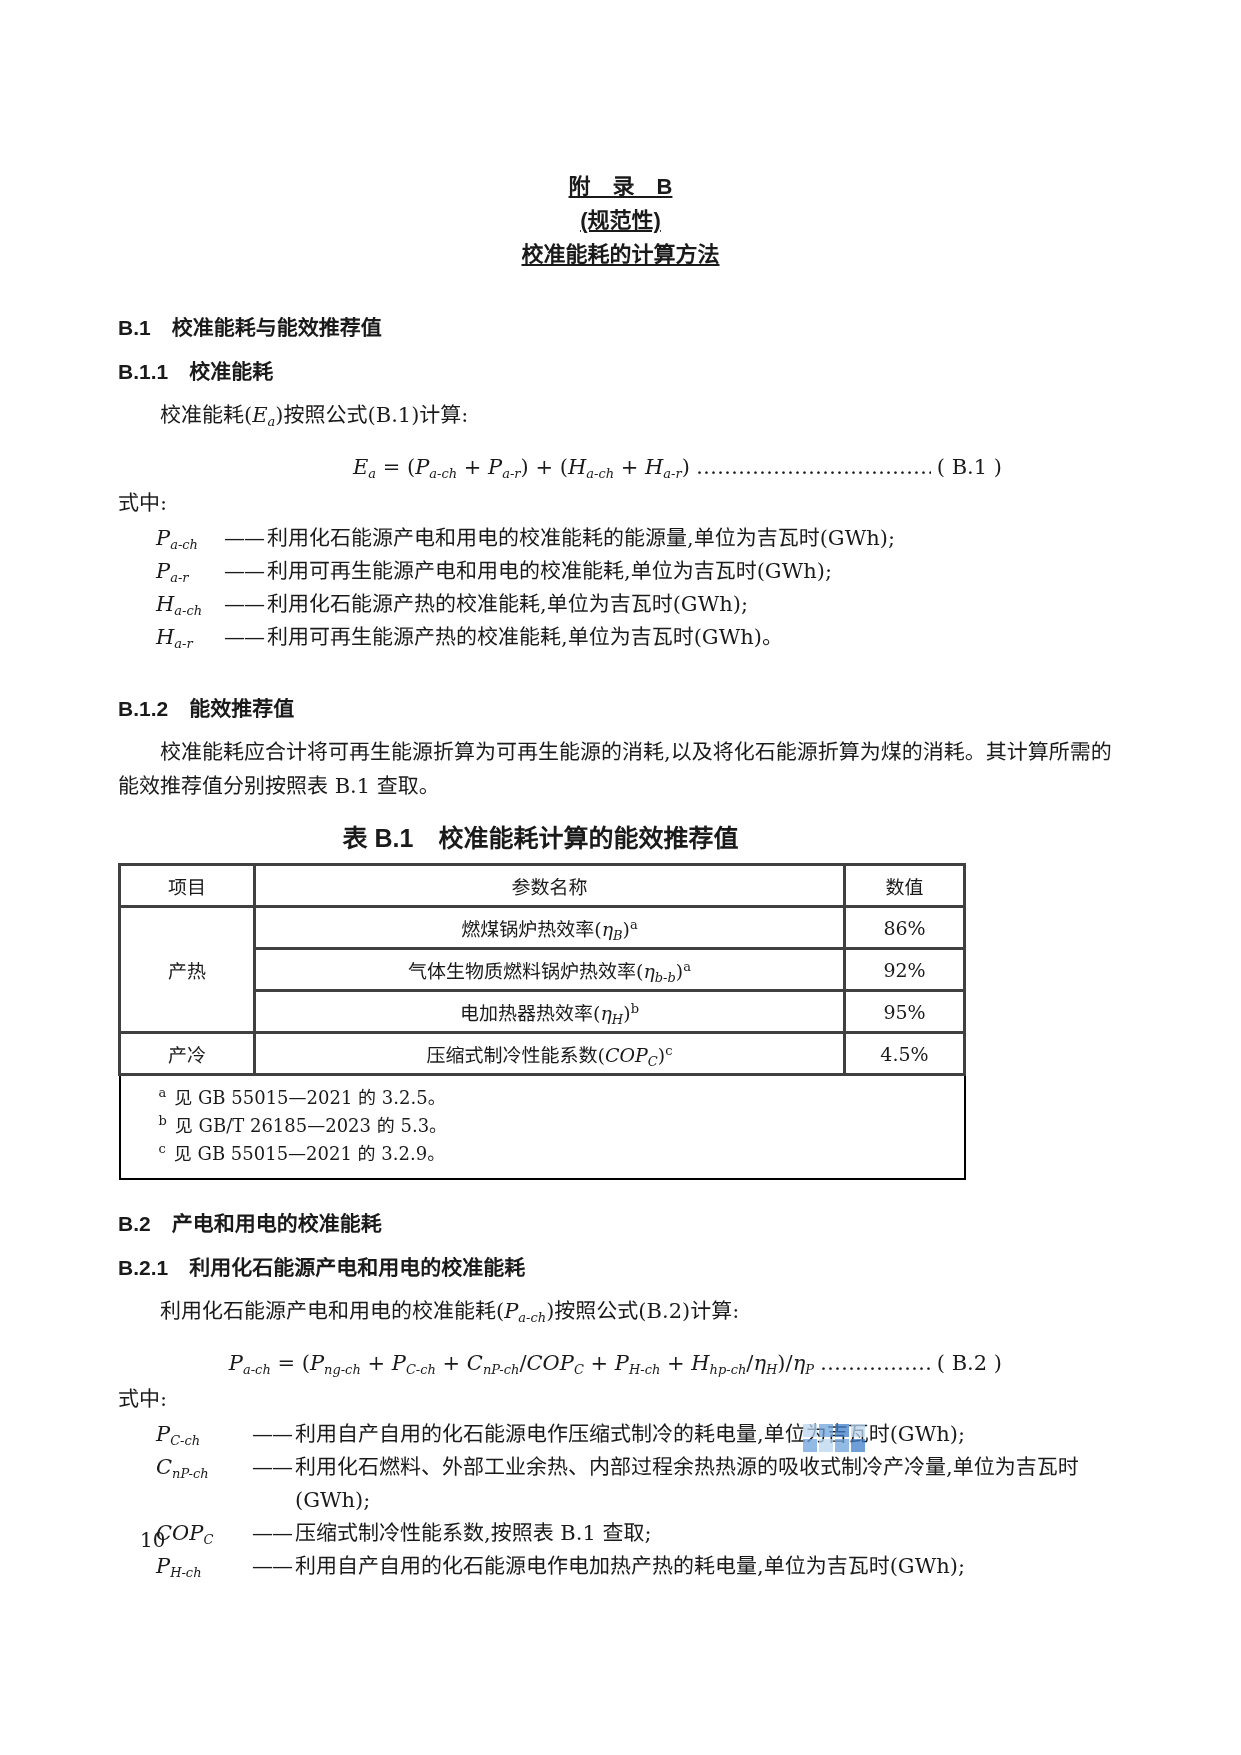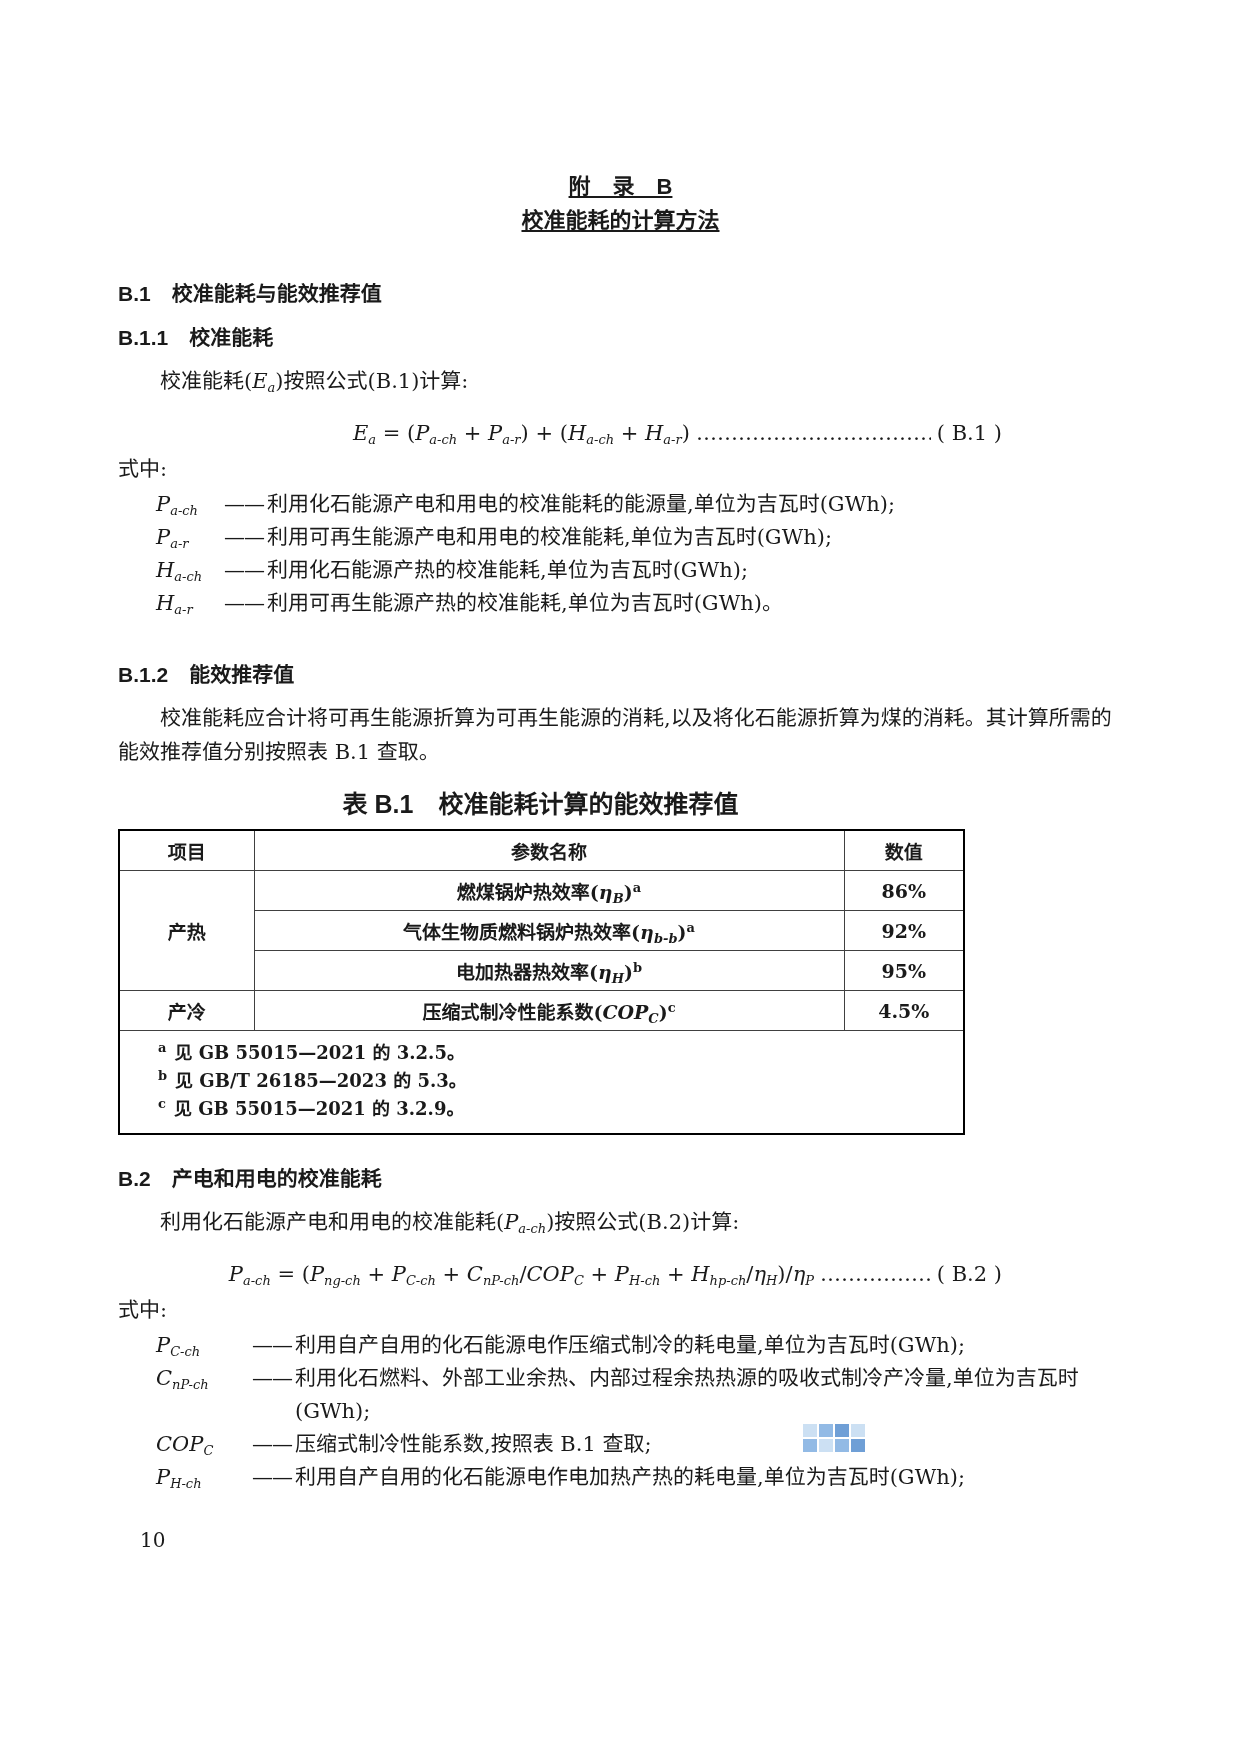--- a/index.html
+++ b/index.html
@@ -66,21 +66,21 @@
     margin-top: 20px; width: 845px; text-align: center;
     font-family: "Liberation Sans", sans-serif; font-weight: 700;
     font-size: 25px; line-height: 30px;
   }
   table.std-table {
     margin-top: 10px; width: 845px; table-layout: fixed;
     border-collapse: collapse; border: 2px solid #000;
     font-size: 19px;
   }
   .std-table th, .std-table td {
-    border: 1px solid #404040; font-weight: 700;
+    border: 3px solid #404040; font-weight: 400;
     text-align: center; vertical-align: middle; padding: 6px 6px;
   }
   .std-table td.fn-cell {
     border-left: none; border-right: none; border-bottom: none;
     text-align: left; padding: 8px 14px 10px 38px; font-size: 18px;
   }
   .fn { line-height: 28px; }
   .fn sup { margin-right: 8px; }
 
   .page-number {
@@ -96,20 +96,21 @@
   .watermark .c3 { background: #3f7fc9; }
 </style>
 </head>
 <body>
 
 <div class="page">
 
 
   <div class="appendix-title">
     <div>附　录　B</div>
+    <div>(规范性)</div>
     <div>校准能耗的计算方法</div>
   </div>
 
   <div class="h-section">B.1　校准能耗与能效推荐值</div>
 
   <div class="h-sub">B.1.1　校准能耗</div>
 
   <p class="para indent"><span>校准能耗(</span><span class="it">E<sub>a</sub></span><span>)按照公式(B.1)计算:</span></p>
 
   <div class="formula-line">
@@ -195,20 +196,21 @@
           <div class="fn">
             <sup>c</sup><span>见 GB 55015—2021 的 3.2.9。</span>
           </div>
         </td>
       </tr>
     </tfoot>
   </table>
 
   <div class="h-section" style="margin-top:30px">B.2　产电和用电的校准能耗</div>
 
+  <div class="h-sub">B.2.1　利用化石能源产电和用电的校准能耗</div>
 
   <p class="para indent"><span>利用化石能源产电和用电的校准能耗(</span><span class="it">P<sub>a-ch</sub></span><span>)按照公式(B.2)计算:</span></p>
 
   <div class="formula-line">
     <span class="f-left"></span>
     <span class="f-expr"><span class="it">P<sub>a-ch</sub></span><span> = (</span><span class="it">P<sub>ng-ch</sub></span><span> + </span><span class="it">P<sub>C-ch</sub></span><span> + </span><span class="it">C<sub>nP-ch</sub></span><span>/</span><span class="it">COP<sub>C</sub></span><span> + </span><span class="it">P<sub>H-ch</sub></span><span> + </span><span class="it">H<sub>hp-ch</sub></span><span>/</span><span class="it">η<sub>H</sub></span><span>)/</span><span class="it">η<sub>P</sub></span></span>
     <span class="f-dots">……………………………………………………………………</span>
     <span class="f-ref">( B.2 )</span>
   </div>
 

